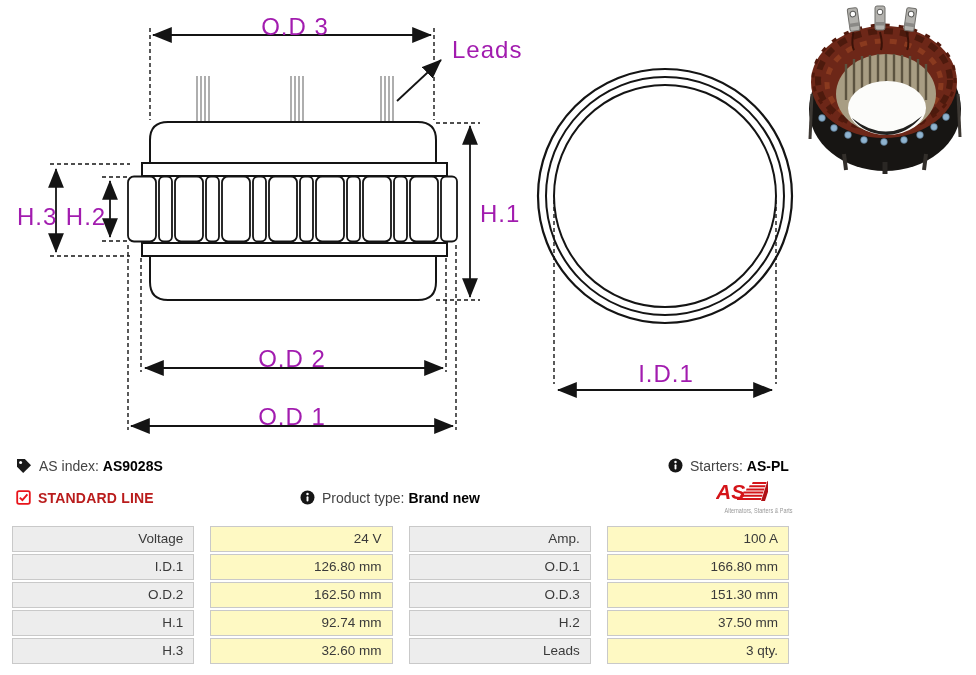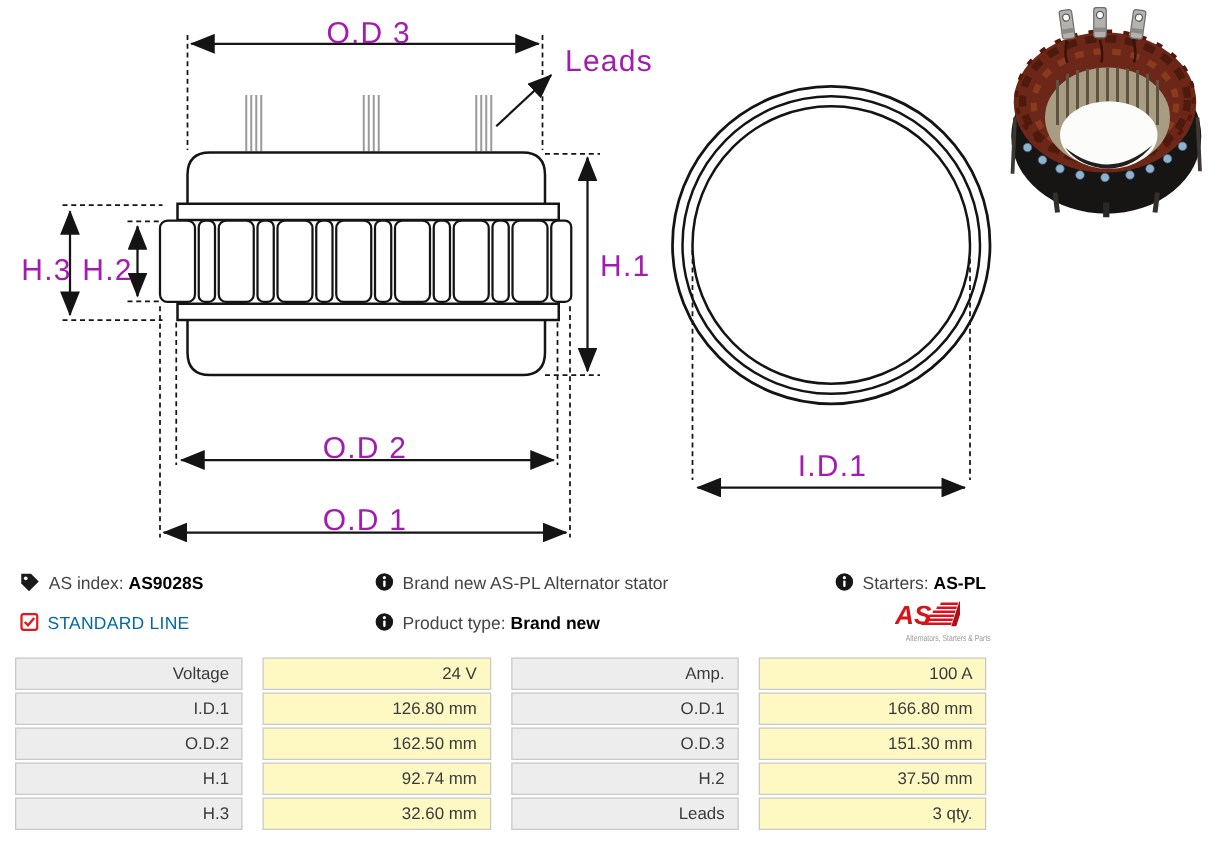--- a/index.html
+++ b/index.html
@@ -14,21 +14,21 @@
     position:absolute; font-size:24px; color:#a21caf; letter-spacing:1px;
     font-family:"Liberation Sans", sans-serif; white-space:nowrap;
   }
   .dlabel.center { text-align:center; }
   
   .photo { position:absolute; left:806px; top:4px; }
   
   .info-item { position:absolute; font-size:14px; color:#444; white-space:nowrap; display:flex; align-items:center; gap:7px; height:17px;}
   .info-item .txt b { color:#000000; }
   .info-item svg { flex:0 0 auto; }
-  .standard { color:#0369a1; font-weight:normal; letter-spacing:0.2px; }
+  .standard { color:#b91c1c; font-weight:bold; letter-spacing:0.2px; }
   .logo-box { position:absolute; left:716px; top:481px; width:78px; text-align:left; }
   .logo-tagline { font-size:7px; color:#999; white-space:nowrap; transform:scaleX(0.78); transform-origin:center; margin-top:0px; }
   
   .spec { position:absolute; left:12px; top:526px; width:777px; }
   .spec-row { display:flex; margin-bottom:2px;gap:17px; }
   .spec-row .cell {
     height:26px; line-height:24px; border:1px solid #c9c9c9;
     font-size:13.5px; color:#3a3a3a; text-align:right; padding-right:10px;
     width:195px; margin-left:-1px;
   }
@@ -201,28 +201,20 @@
   </svg>
 
   <div class="info-item" style="left:16px; top:457px;">
     <svg width="16" height="16" viewBox="0 0 16 16">
       <path d="M8.8,1 L15,7.2 L7.2,15 L1,8.8 L1,1 Z" fill="#1a1a1a"></path>
       <circle cx="4.6" cy="4.6" r="1.5" fill="#ffffff"></circle>
     </svg>
     <span class="txt"><span>AS index:</span> <b>AS9028S</b></span>
   </div>
 
-  <div class="info-item" style="left:300px; top:457px;">
-    <svg width="15" height="15" viewBox="0 0 15 15">
-      <circle cx="7.5" cy="7.5" r="7" fill="#161616"></circle>
-      <circle cx="7.5" cy="4.1" r="1.25" fill="#ffffff"></circle>
-      <rect x="6.55" y="6.3" width="1.9" height="5.2" rx="0.95" fill="#ffffff"></rect>
-    </svg>
-    <span class="txt">Brand new AS-PL Alternator stator</span>
-  </div>
 
   <div class="info-item" style="left:668px; top:457px;">
     <svg width="15" height="15" viewBox="0 0 15 15">
       <circle cx="7.5" cy="7.5" r="7" fill="#161616"></circle>
       <circle cx="7.5" cy="4.1" r="1.25" fill="#ffffff"></circle>
       <rect x="6.55" y="6.3" width="1.9" height="5.2" rx="0.95" fill="#ffffff"></rect>
     </svg>
     <span class="txt"><span>Starters:</span> <b>AS-PL</b></span>
   </div>
 

